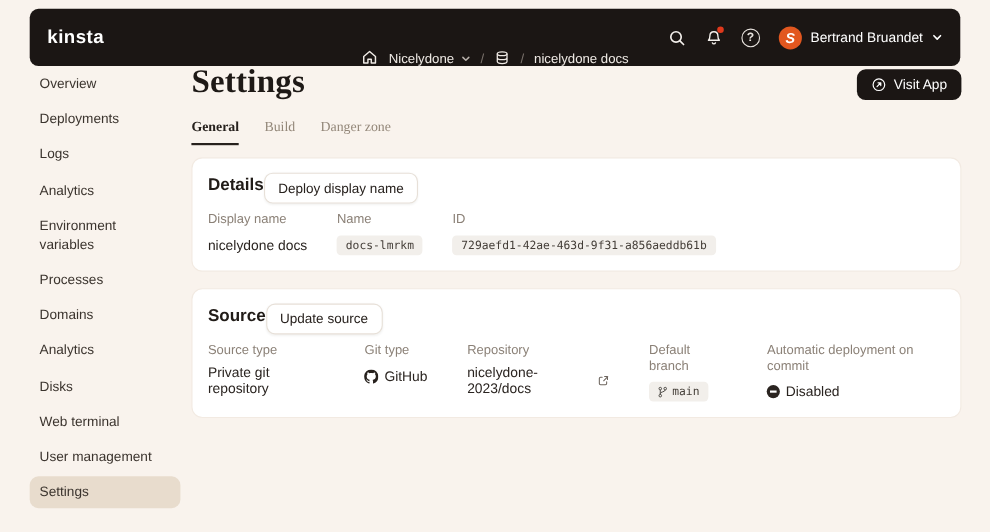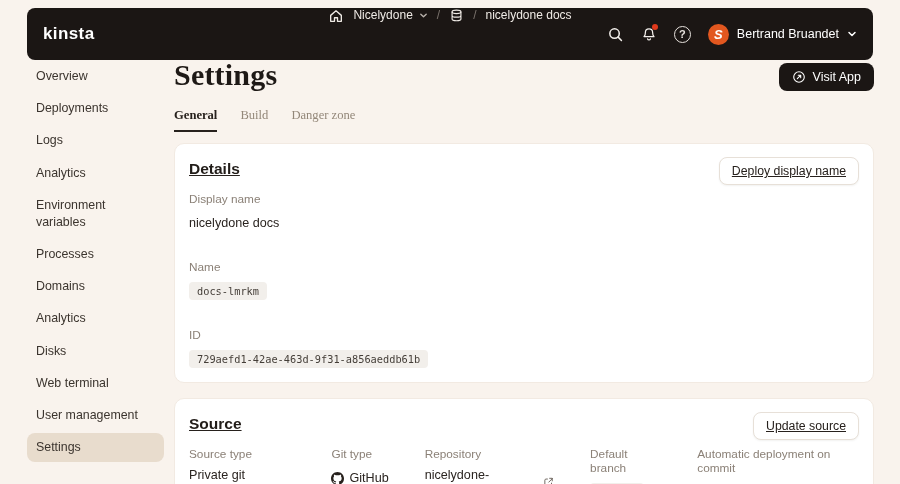--- a/index.html
+++ b/index.html
@@ -14,21 +14,21 @@
   
   .topbar {
     position: absolute; left: 27px; right: 27px; top: 8px; height: 52px;
     background: #1b1614; border-radius: 8px;
     display: flex; align-items: center; padding: 0 16px;
     color: #f4f0ec;
   }
   .logo { font-size: 17px; font-weight: bold; letter-spacing: .4px; color: #fff; margin-right: 8px; }
   .crumbs {
     position: absolute; left: 0; right: 0; top: 0; bottom: 0;
-    display: flex; align-items: flex-start; justify-content: center; gap: 9px;
+    display: flex; align-items: flex-end; justify-content: center; gap: 9px;
     font-size: 12px; color: #efeae5; pointer-events: none;
   }
   .crumbs > * { pointer-events: auto; }
   .crumb-item { display: flex; align-items: center; gap: 6px; cursor: pointer; }
   .crumb-sep { color: #7b736d; font-size: 12px; }
   .topbar-right { margin-left: auto; display: flex; align-items: center; gap: 17px; }
   .icon-btn { display: flex; align-items: center; justify-content: center; cursor: pointer; position: relative; }
   .bell-dot { position: absolute; top: -2px; right: -1px; width: 6px; height: 6px; background: #e0391c; border-radius: 50%; }
   .help-circle {
     width: 17px; height: 17px; border: 1.4px solid #e8e3de; border-radius: 50%;
@@ -60,21 +60,21 @@
     display: flex; align-items: center; gap: 7px; cursor: pointer;
   }
   .tabs { display: flex; gap: 23px; margin-bottom: 11px; }
   .tab { font-size: 12.6px; color: #938779; padding-bottom: 7px; cursor: pointer; border-bottom: 2px solid transparent; font-family: Liberation Serif, serif; }
   .tab.active { color: #27211d; font-weight: bold; border-bottom-color: #27211d; }
 
   .card {
     background: #fff; border: 1px solid #f2eae2; border-radius: 10px;
     padding: 13px 14px; margin-bottom: 15px; position: relative;
   }
-  .card-head { display: flex; align-items: flex-start; justify-content: space-between; text-decoration: underline; }
+  .card-head { display: flex; align-items: flex-start; justify-content: flex-start; }
   .card-title { font-size: 15.5px; font-weight: bold; color: #211c18; padding-top: 3px; }
   .card-title.lg { font-size: 18px; }
   .ghost-btn {
     background: #fff; border: 1px solid #e7e0d8; border-radius: 8px;
     padding: 6px 12px; font-size: 12.3px; font-family: inherit; color: #27211d;
     cursor: pointer; box-shadow: 0 1px 2px rgba(40,30,20,.06); white-space: nowrap;
   }
   .fields { display: flex; gap: 27px; margin-top: 13px; }
   .field-label { font-size: 11.8px; color: #8b8177; margin-bottom: 7px; }
   .field-value { font-size: 12.6px; color: #2a2420; display: flex; align-items: center; gap: 5px; min-height: 20px; }
@@ -177,21 +177,21 @@
     <div class="tab active">General</div>
     <div class="tab">Build</div>
     <div class="tab">Danger zone</div>
   </div>
 
   <section class="card">
     <div class="card-head">
       <div class="card-title">Details</div>
       <button class="ghost-btn">Deploy display name</button>
     </div>
-    <div class="fields" style="margin-top:7px;flex-direction:column;">
+    <div class="fields" style="margin-top:7px;">
       <div>
         <div class="field-label">Display name</div>
         <div class="field-value">nicelydone docs</div>
       </div>
       <div>
         <div class="field-label">Name</div>
         <div class="field-value">
             <span class="chip">docs-lmrkm</span>
           </div>
       </div>

